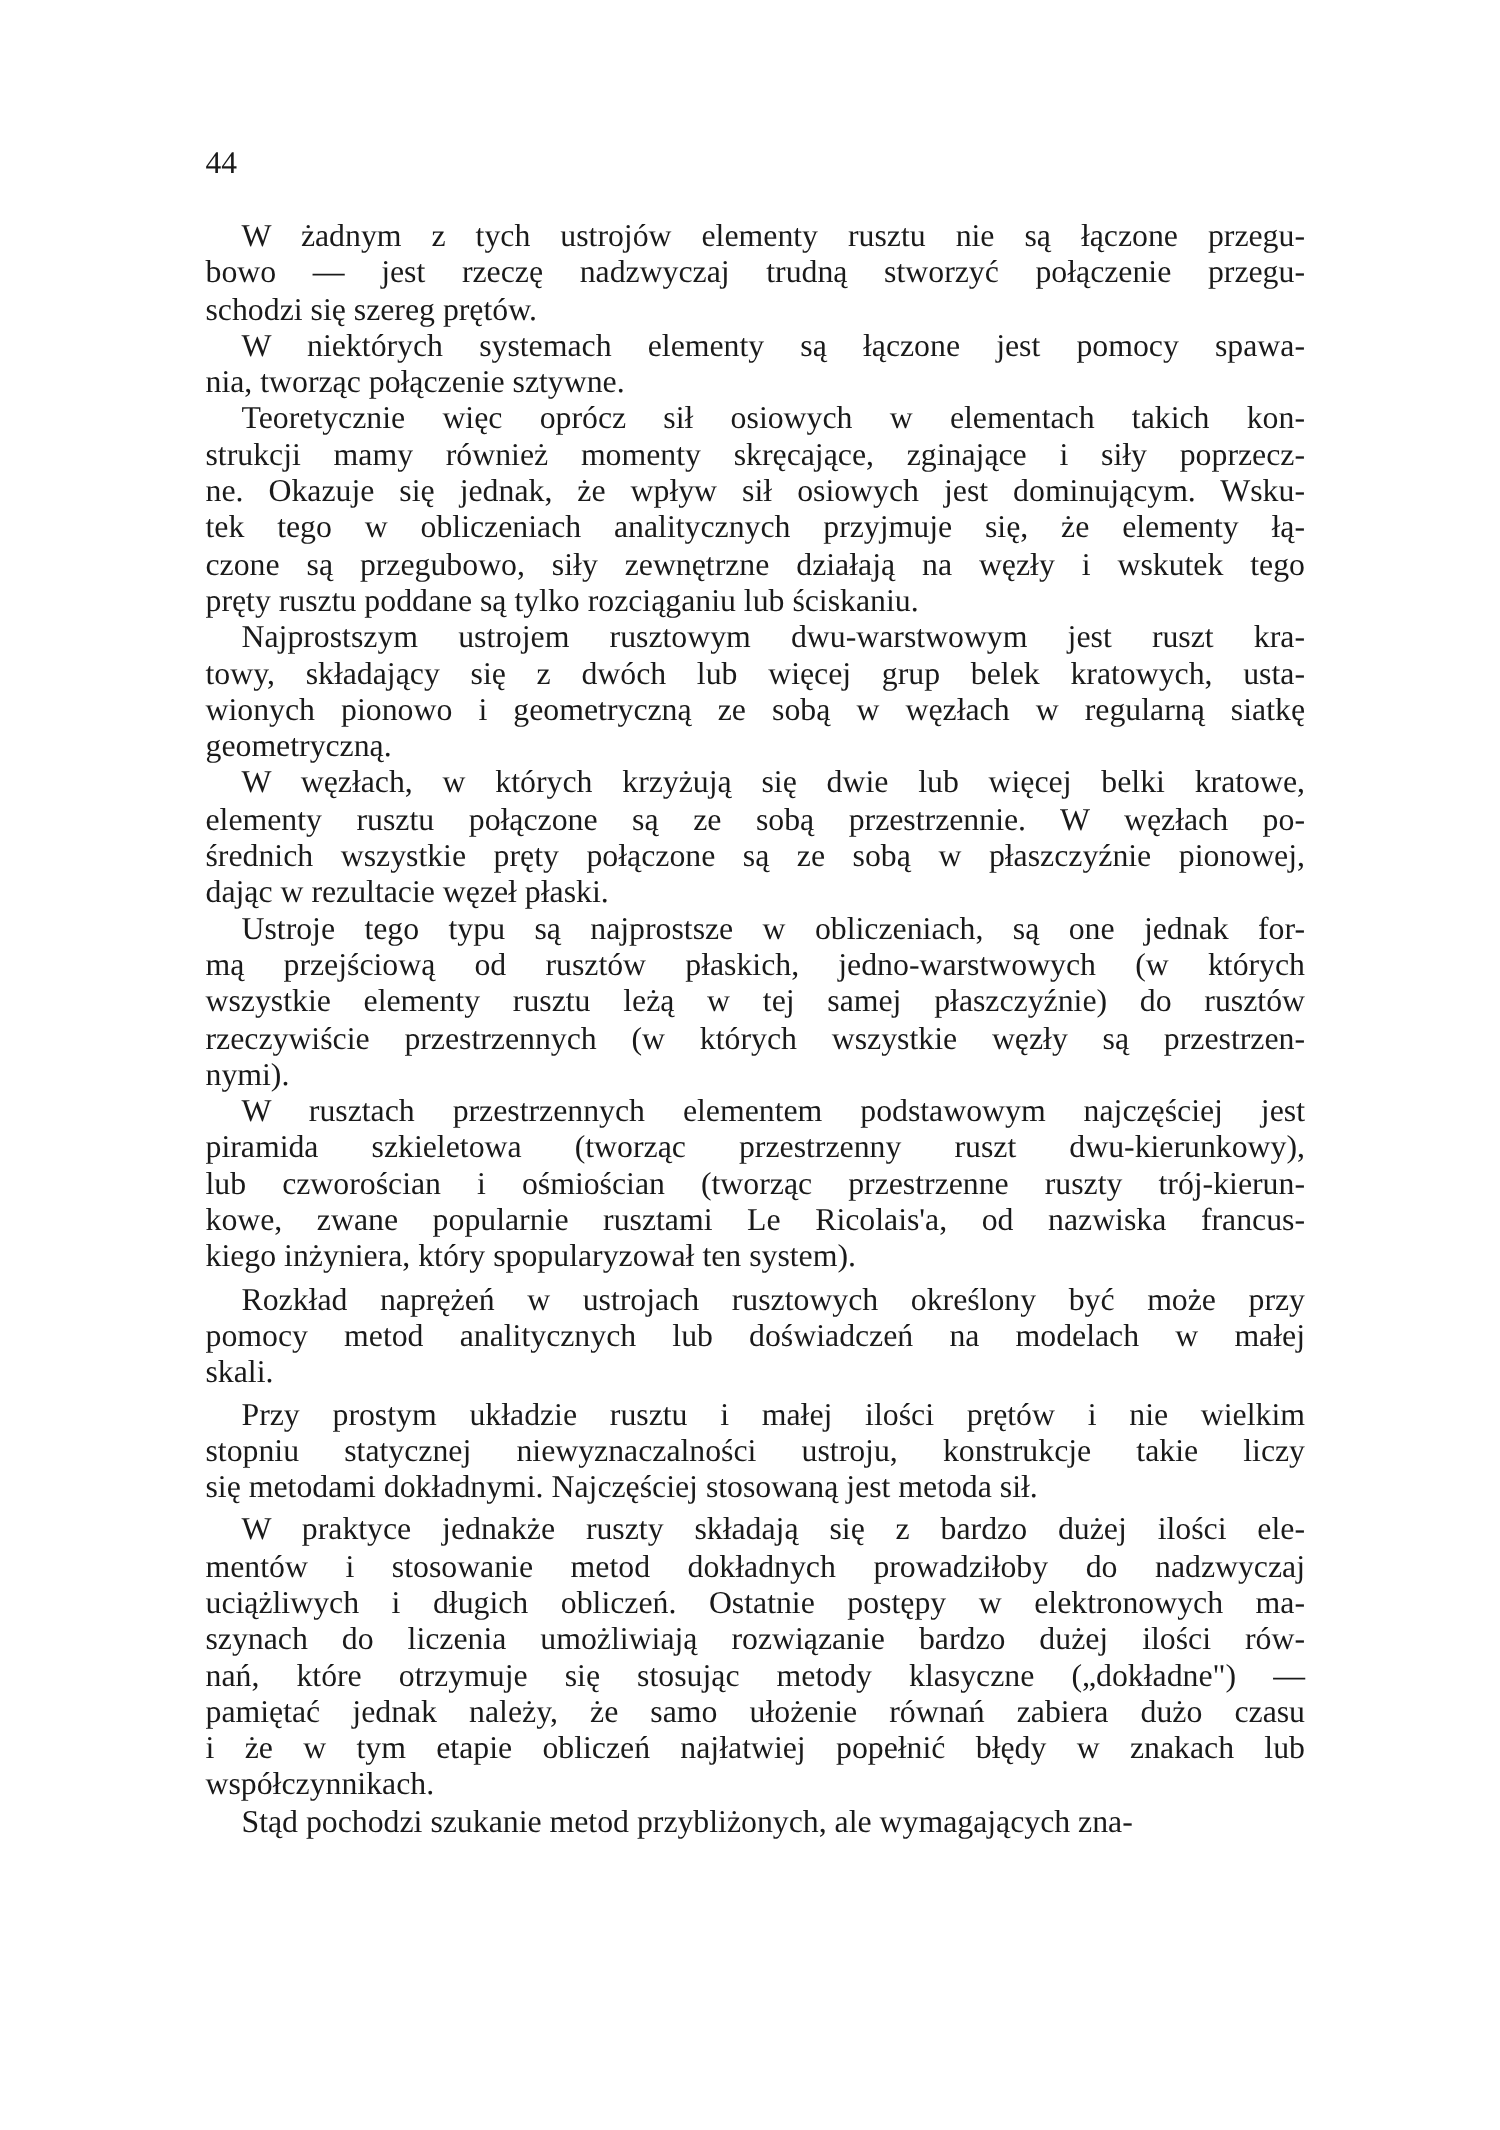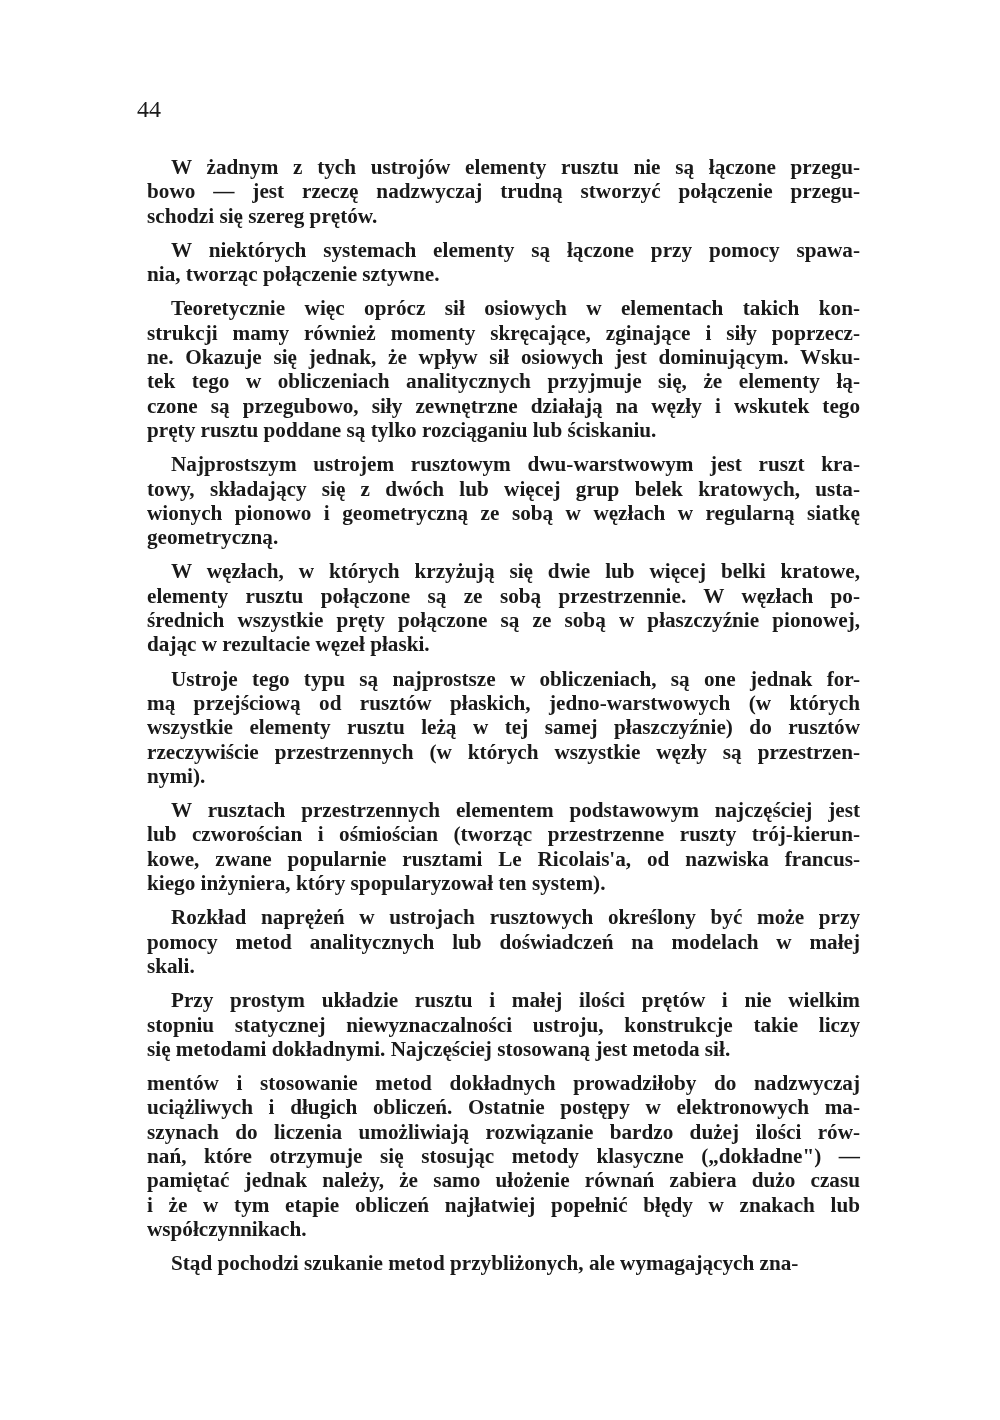--- a/index.html
+++ b/index.html
@@ -1,47 +1,47 @@
 <!DOCTYPE html>
 <html><head>
 <meta charset="utf-8">
 <style>
   html, body { margin: 0; padding: 0; background: #ffffff; }
   body { width: 1000px; height: 1420px; position: relative; overflow: hidden; }
   .page { position: absolute; left: 0; top: 0; width: 1000px; height: 1420px; background: #fff; }
   .page-number {
     position: absolute; left: 137px; top: 96px;
-    font-family: "Liberation Serif", serif; font-size: 24px; color: #1a1a1a;
+    font-family: "Liberation Serif", serif; font-size: 21px; color: #1a1a1a;
   }
   .body-text {
     position: absolute; left: 137px; top: 145px; width: 733px;
     font-family: "Liberation Serif", serif; font-size: 21.2px; color: #1a1a1a;
   }
-  .para { margin: 10px; font-weight: bold; }
+  .para { margin: 0; }
   .line {
     display: block; height: 24.3px; line-height: 24.3px; white-space: nowrap;
     text-align: justify; text-align-last: justify;
   }
   .line.last { text-align-last: left; }
   .line.indent { padding-left: 24px; }
   .para.gap { margin-top: 4px; }
 </style>
 </head>
 <body>
 
 <div class="page">
   <div class="page-number">44</div>
   <div class="body-text" id="body-text">
       <div class="para">
         <span class="line indent">W żadnym z tych ustrojów elementy rusztu nie są łączone przegu-</span>
         <span class="line">bowo — jest rzeczę nadzwyczaj trudną stworzyć połączenie przegu-</span>
         <span class="line last">schodzi się szereg prętów.</span>
       </div>
       <div class="para">
-        <span class="line indent">W niektórych systemach elementy są łączone przy pomocy spawa-</span>
+        <span class="line indent">W niektórych systemach elementy są łączone jest pomocy spawa-</span>
         <span class="line last">nia, tworząc połączenie sztywne.</span>
       </div>
       <div class="para">
         <span class="line indent">Teoretycznie więc oprócz sił osiowych w elementach takich kon-</span>
         <span class="line">strukcji mamy również momenty skręcające, zginające i siły poprzecz-</span>
         <span class="line">ne. Okazuje się jednak, że wpływ sił osiowych jest dominującym. Wsku-</span>
         <span class="line">tek tego w obliczeniach analitycznych przyjmuje się, że elementy łą-</span>
         <span class="line">czone są przegubowo, siły zewnętrzne działają na węzły i wskutek tego</span>
         <span class="line last">pręty rusztu poddane są tylko rozciąganiu lub ściskaniu.</span>
       </div>
@@ -61,35 +61,37 @@
         <span class="line indent">Ustroje tego typu są najprostsze w obliczeniach, są one jednak for-</span>
         <span class="line">mą przejściową od rusztów płaskich, jedno-warstwowych (w których</span>
         <span class="line">wszystkie elementy rusztu leżą w tej samej płaszczyźnie) do rusztów</span>
         <span class="line">rzeczywiście przestrzennych (w których wszystkie węzły są przestrzen-</span>
         <span class="line last">nymi).</span>
       </div>
       <div class="para">
       </div>
       <div class="para">
         <span class="line indent">W rusztach przestrzennych elementem podstawowym najczęściej jest</span>
+        <span class="line">piramida szkieletowa (tworząc przestrzenny ruszt dwu-kierunkowy),</span>
         <span class="line">lub czworościan i ośmiościan (tworząc przestrzenne ruszty trój-kierun-</span>
         <span class="line">kowe, zwane popularnie rusztami Le Ricolais'a, od nazwiska francus-</span>
         <span class="line last">kiego inżyniera, który spopularyzował ten system).</span>
       </div>
       <div class="para gap">
         <span class="line indent">Rozkład naprężeń w ustrojach rusztowych określony być może przy</span>
         <span class="line">pomocy metod analitycznych lub doświadczeń na modelach w małej</span>
         <span class="line last">skali.</span>
       </div>
       <div class="para gap">
         <span class="line indent">Przy prostym układzie rusztu i małej ilości prętów i nie wielkim</span>
         <span class="line">stopniu statycznej niewyznaczalności ustroju, konstrukcje takie liczy</span>
         <span class="line last">się metodami dokładnymi. Najczęściej stosowaną jest metoda sił.</span>
       </div>
       <div class="para gap">
+        <span class="line indent">W praktyce jednakże ruszty składają się z bardzo dużej ilości ele-</span>
         <span class="line">mentów i stosowanie metod dokładnych prowadziłoby do nadzwyczaj</span>
         <span class="line">uciążliwych i długich obliczeń. Ostatnie postępy w elektronowych ma-</span>
         <span class="line">szynach do liczenia umożliwiają rozwiązanie bardzo dużej ilości rów-</span>
         <span class="line">nań, które otrzymuje się stosując metody klasyczne („dokładne") —</span>
         <span class="line">pamiętać jednak należy, że samo ułożenie równań zabiera dużo czasu</span>
         <span class="line">i że w tym etapie obliczeń najłatwiej popełnić błędy w znakach lub</span>
         <span class="line last">współczynnikach.</span>
       </div>
       <div class="para">
         <span class="line indent last">Stąd pochodzi szukanie metod przybliżonych, ale wymagających zna-</span>

